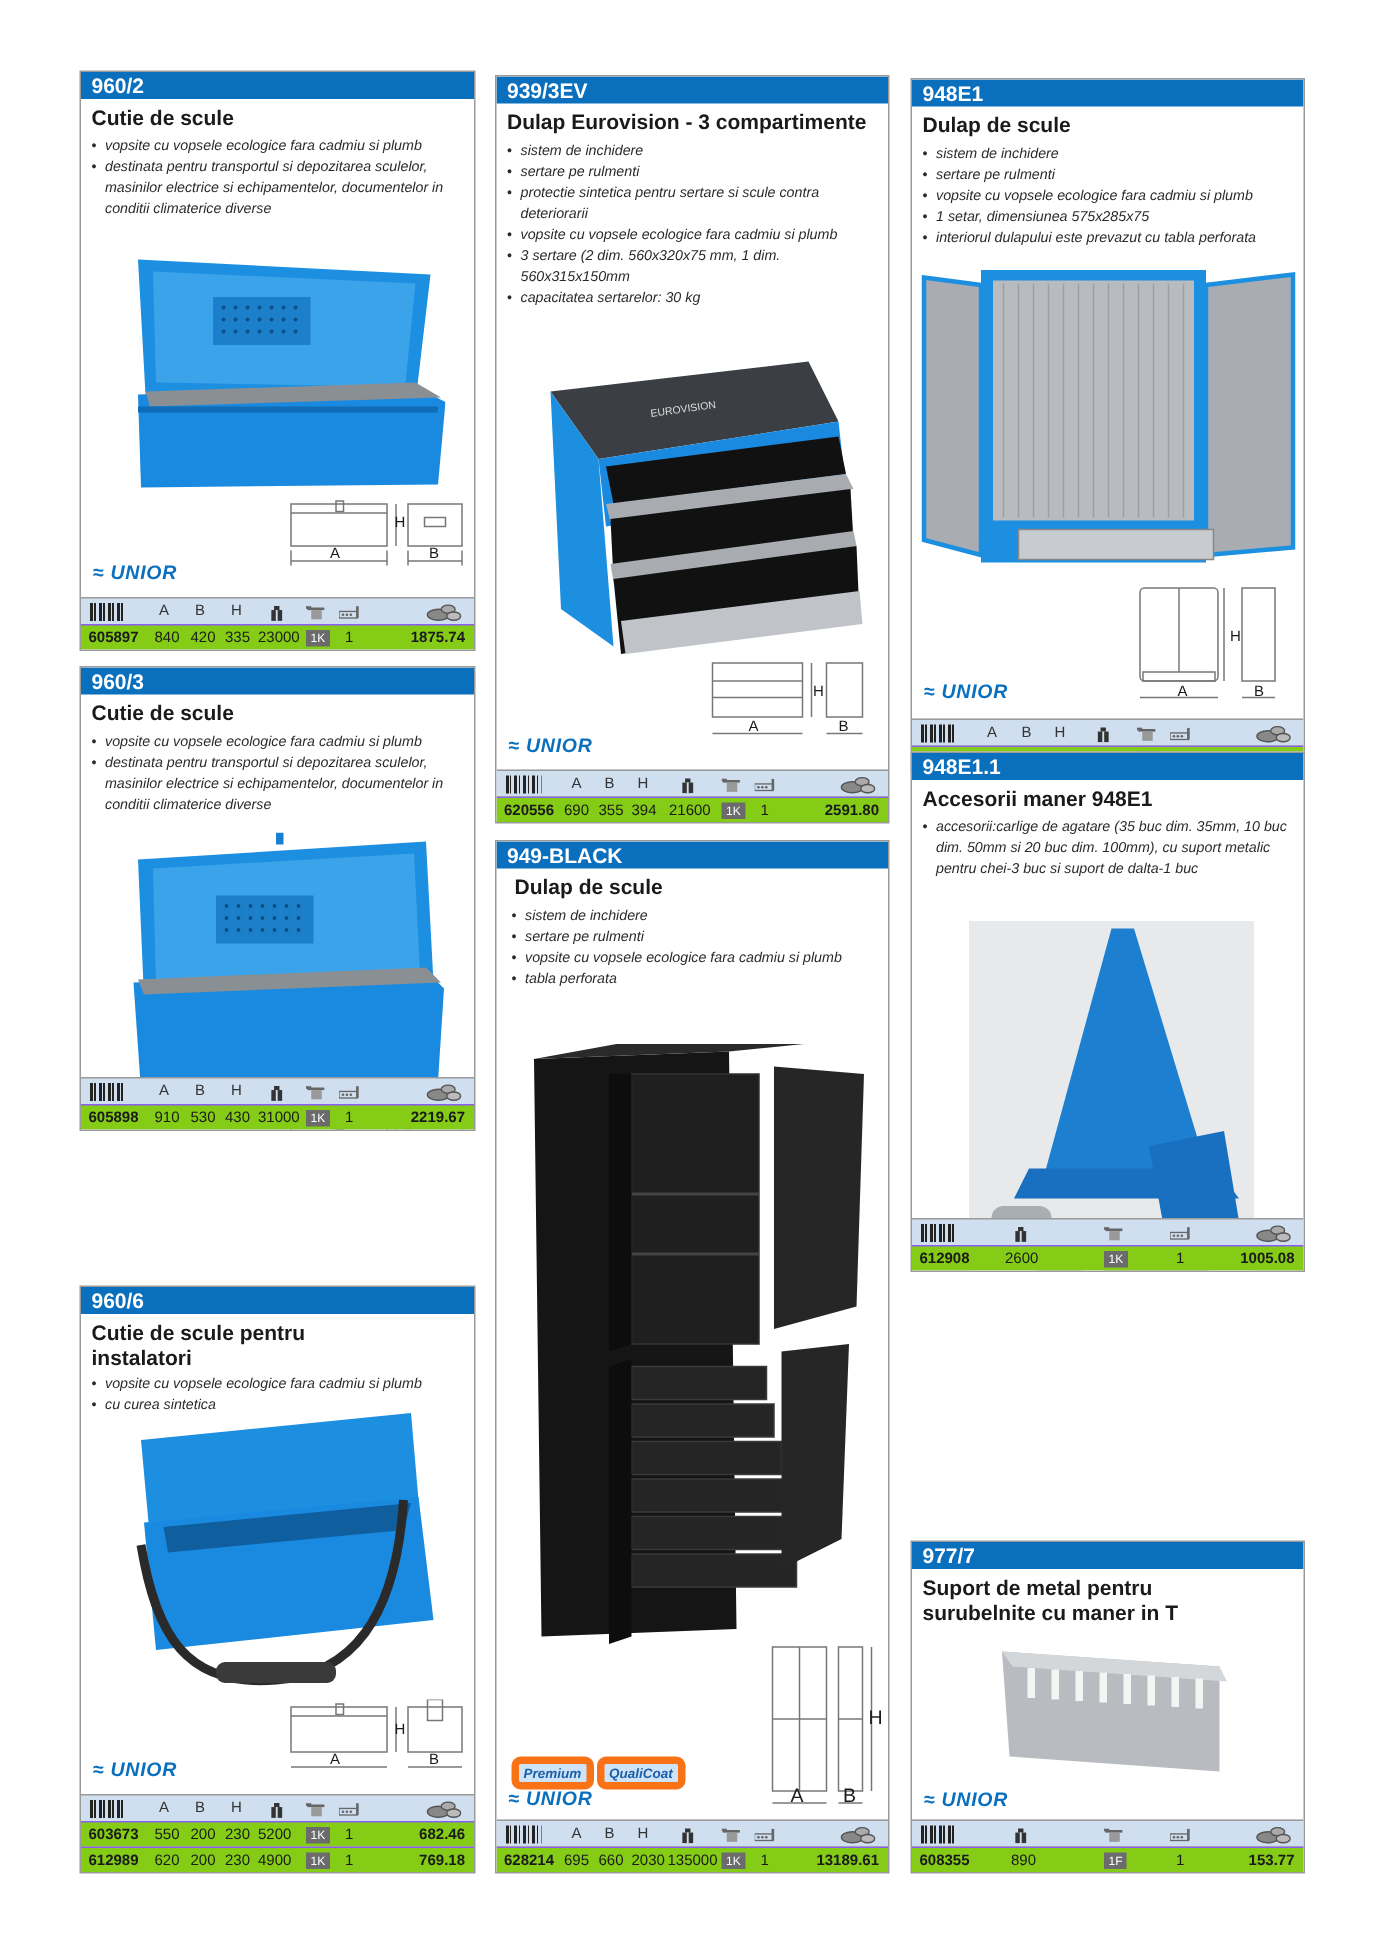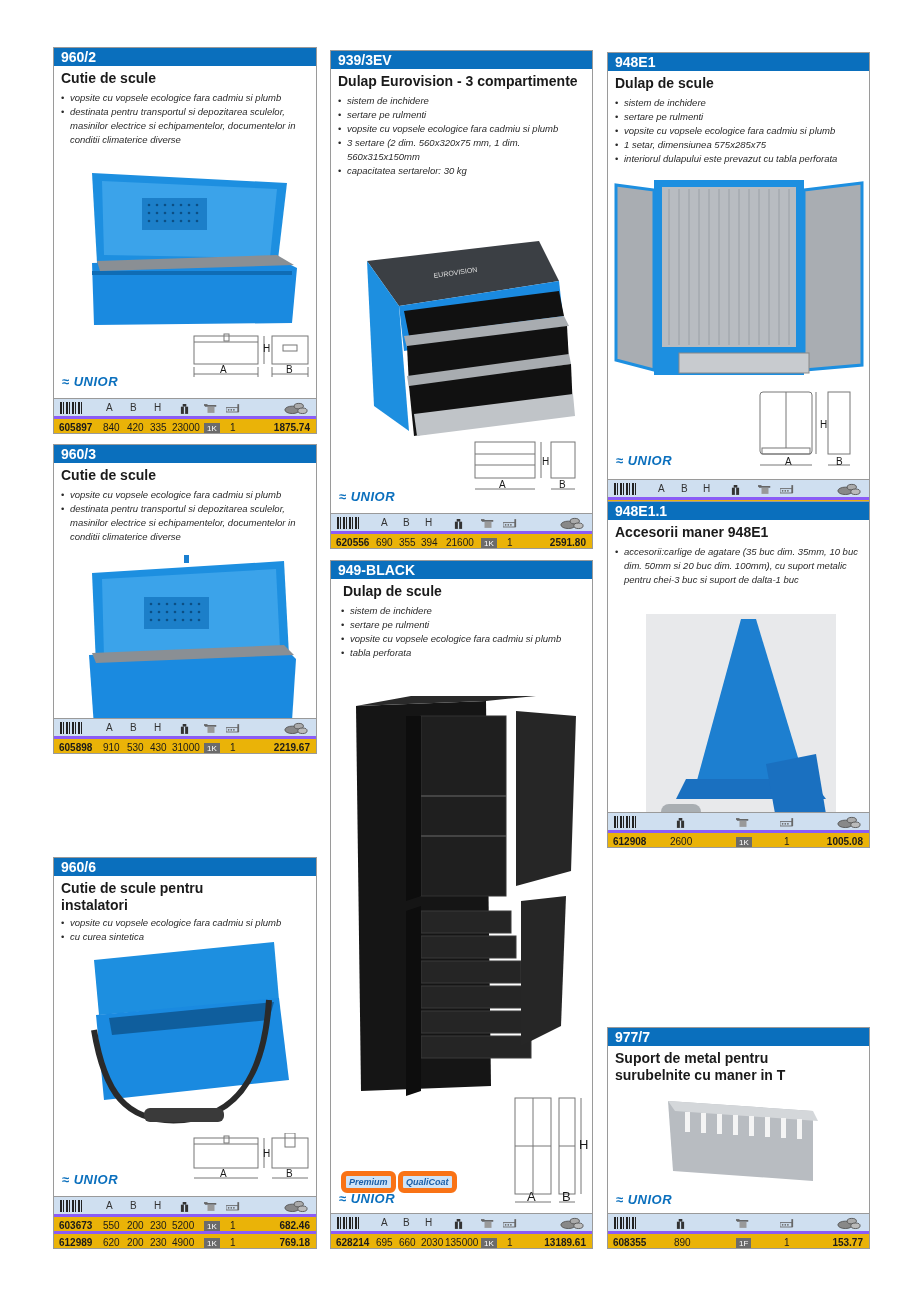--- a/index.html
+++ b/index.html
@@ -13,21 +13,21 @@
   .bullets li { font-style: italic; font-size: 9.5px; line-height: 14px; color: #2a2a2a; padding-left: 9px; position: relative; }
   .bullets li::before { content: "•"; position: absolute; left: 0; top: 0; font-style: normal; }
 
   .product-img { position: absolute; }
   .diagram { position: absolute; }
   .logo { position: absolute; left: 8px; font-style: italic; font-weight: bold; font-size: 13px; color: #0a6fbd; letter-spacing: 0.5px; }
   .logo .mark { display: inline-block; font-style: normal; margin-right: 4px; }
 
   .spec-table { position: absolute; left: 0; right: 0; bottom: 0; font-size: 10px; }
   .spec-head { height: 18px; background: #cfdff0; border-top: 1px solid #9a9a9a; position: relative; }
-  .spec-row { height: 17px; background: #eab308; border-top: 3px solid #8b5cf6; position: relative; }
+  .spec-row { height: 17px; background: #84cc16; border-top: 1px solid #8b5cf6; position: relative; }
   .cell { position: absolute; top: 0; line-height: 17px; white-space: nowrap; }
   .spec-head .cell { line-height: 18px; color: #333; }
   .code { font-weight: bold; left: 5px; }
   .price { font-weight: bold; right: 6px; }
   .pack-badge { background: #6b6b6b; color: #fff; font-size: 8px; padding: 0 3px; line-height: 11px; display: inline-block; margin-top: 3px; }
   .barcode { left: 6px; top: 3px; width: 24px; height: 12px;
     background: repeating-linear-gradient(90deg, #222 0 2px, transparent 2px 3px, #222 3px 4px, transparent 4px 6px); }
 
   .badge-premium { position: absolute; font-style: italic; font-weight: bold; font-size: 9px; color: #1b5fa8; padding: 1px 3px; border-radius: 6px; background: #cfe3f7; border: 5px solid #f97316; }
 </style>
@@ -302,20 +302,21 @@
     </div>
   </div>
 </div>
 
 <div class="card" style="left:330px;top:50px;width:263px;height:499px;">
   <div class="card-header">939/3EV</div>
   <div class="card-title">Dulap Eurovision - 3 compartimente</div>
   <ul class="bullets">
     <li>sistem de inchidere</li>
     <li>sertare pe rulmenti</li>
+    <li>protectie sintetica pentru sertare si scule contra deteriorarii</li>
     <li>vopsite cu vopsele ecologice fara cadmiu si plumb</li>
     <li>3 sertare (2 dim. 560x320x75 mm, 1 dim. 560x315x150mm</li>
     <li>capacitatea sertarelor: 30 kg</li>
   </ul>
   <svg class="product-img" style="left:28px;top:185px;" width="220" height="200" viewBox="0 0 220 200">
     <polygon points="8,25 180,5 200,45 40,70" fill="#3b3f44"></polygon>
     <polygon points="8,25 40,70 50,195 15,170" fill="#1d8fe0"></polygon>
     <polygon points="40,70 200,45 205,90 45,115" fill="#1a8ae0"></polygon>
     <polygon points="45,75 200,55 205,80 50,100" fill="#111"></polygon>
     <polygon points="45,100 205,80 210,90 48,112" fill="#a8acb0"></polygon>

